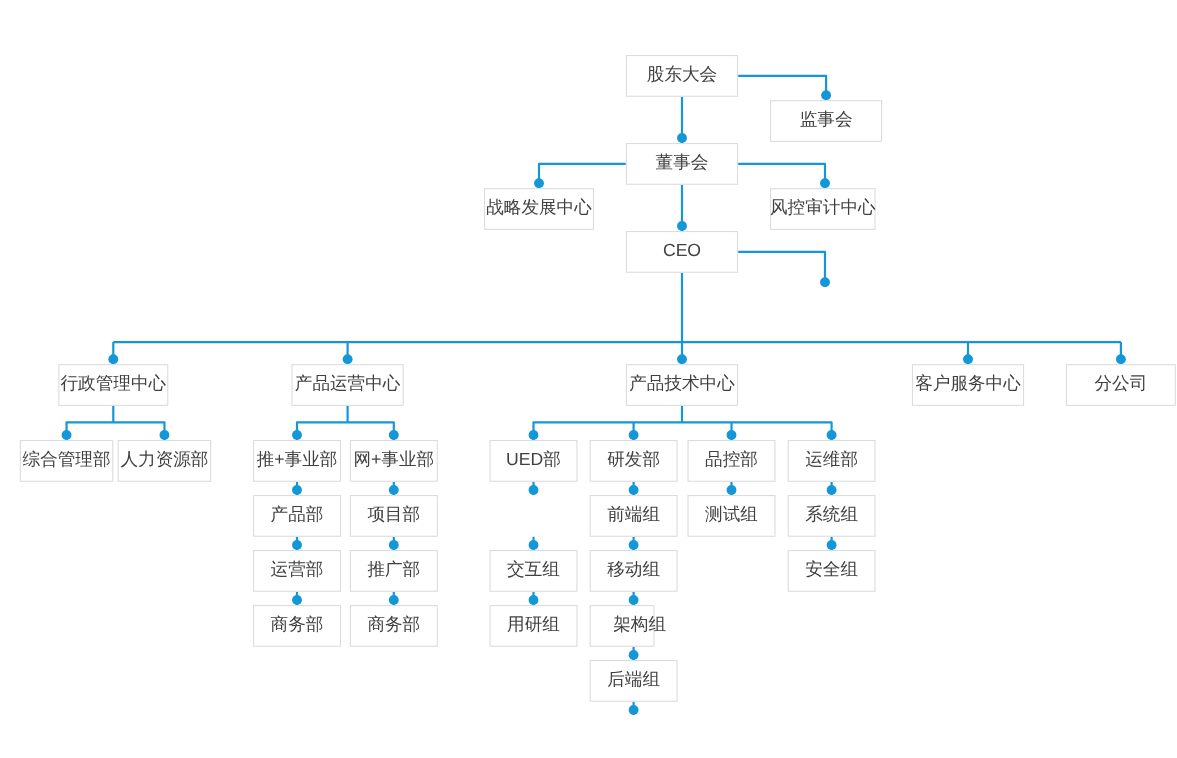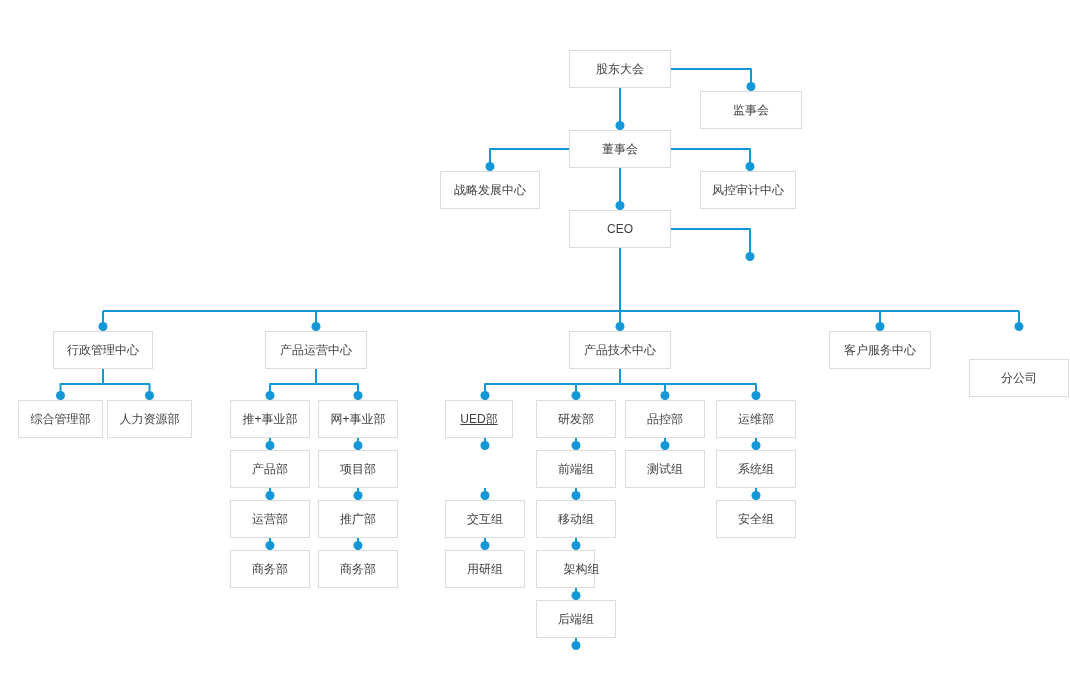--- a/index.html
+++ b/index.html
@@ -19,21 +19,21 @@
     font-family:"Liberation Sans","DejaVu Sans",sans-serif;
   }
   svg.connectors{position:absolute;left:0;top:0;z-index:1;}
   .node{
     position:absolute;
     height:38px;
     box-sizing:border-box;
     background:var(--node-bg);
     border:1px solid var(--node-border);
     color:var(--node-text);
-    font-size:12px;
+    font-size:16px;
     line-height:1;
     display:flex;
     align-items:center;
     justify-content:center;
     white-space:nowrap;
     z-index:2;
   }
 </style>
 </head>
 <body>
@@ -118,32 +118,32 @@
   <div class="node" style="left: 569px; top: 50px; width: 102px;">股东大会</div>
   <div class="node" style="left: 700px; top: 91px; width: 102px;">监事会</div>
   <div class="node" style="left: 569px; top: 130px; width: 102px;">董事会</div>
   <div class="node" style="left: 440px; top: 171px; width: 100px;">战略发展中心</div>
   <div class="node" style="left: 700px; top: 171px; width: 96px;">风控审计中心</div>
   <div class="node" style="left: 569px; top: 210px; width: 102px;">CEO</div>
   <div class="node" style="left: 53px; top: 331px; width: 100px;">行政管理中心</div>
   <div class="node" style="left: 265px; top: 331px; width: 102px;">产品运营中心</div>
   <div class="node" style="left: 569px; top: 331px; width: 102px;">产品技术中心</div>
   <div class="node" style="left: 829px; top: 331px; width: 102px;">客户服务中心</div>
-  <div class="node" style="left: 969px; top: 331px; width: 100px; margin-top: 28px;">分公司</div>
+  <div class="node" style="left: 969px; top: 331px; width: 100px;">分公司</div>
   <div class="node" style="left: 18px; top: 400px; width: 85px;">综合管理部</div>
   <div class="node" style="left: 107px; top: 400px; width: 85px;">人力资源部</div>
   <div class="node" style="left: 230px; top: 400px; width: 80px;">推+事业部</div>
   <div class="node" style="left: 318px; top: 400px; width: 80px;">网+事业部</div>
   <div class="node" style="left: 230px; top: 450px; width: 80px;">产品部</div>
   <div class="node" style="left: 230px; top: 500px; width: 80px;">运营部</div>
   <div class="node" style="left: 230px; top: 550px; width: 80px;">商务部</div>
   <div class="node" style="left: 318px; top: 450px; width: 80px;">项目部</div>
   <div class="node" style="left: 318px; top: 500px; width: 80px;">推广部</div>
   <div class="node" style="left: 318px; top: 550px; width: 80px;">商务部</div>
-  <div class="node" style="left: 445px; top: 400px; width: 68px; text-decoration: underline;">UED部</div>
+  <div class="node" style="left: 445px; top: 400px; width: 80px;">UED部</div>
   <div class="node" style="left: 536px; top: 400px; width: 80px;">研发部</div>
   <div class="node" style="left: 625px; top: 400px; width: 80px;">品控部</div>
   <div class="node" style="left: 716px; top: 400px; width: 80px;">运维部</div>
   <div class="node" style="left: 445px; top: 500px; width: 80px;">交互组</div>
   <div class="node" style="left: 445px; top: 550px; width: 80px;">用研组</div>
   <div class="node" style="left: 536px; top: 450px; width: 80px;">前端组</div>
   <div class="node" style="left: 536px; top: 500px; width: 80px;">移动组</div>
   <div class="node" style="left: 536px; top: 550px; width: 59px; padding-left: 32px;">架构组</div>
   <div class="node" style="left: 536px; top: 600px; width: 80px;">后端组</div>
   <div class="node" style="left: 536px; top: 650px; width: 80px; margin-top: 44px;">数据组</div>

